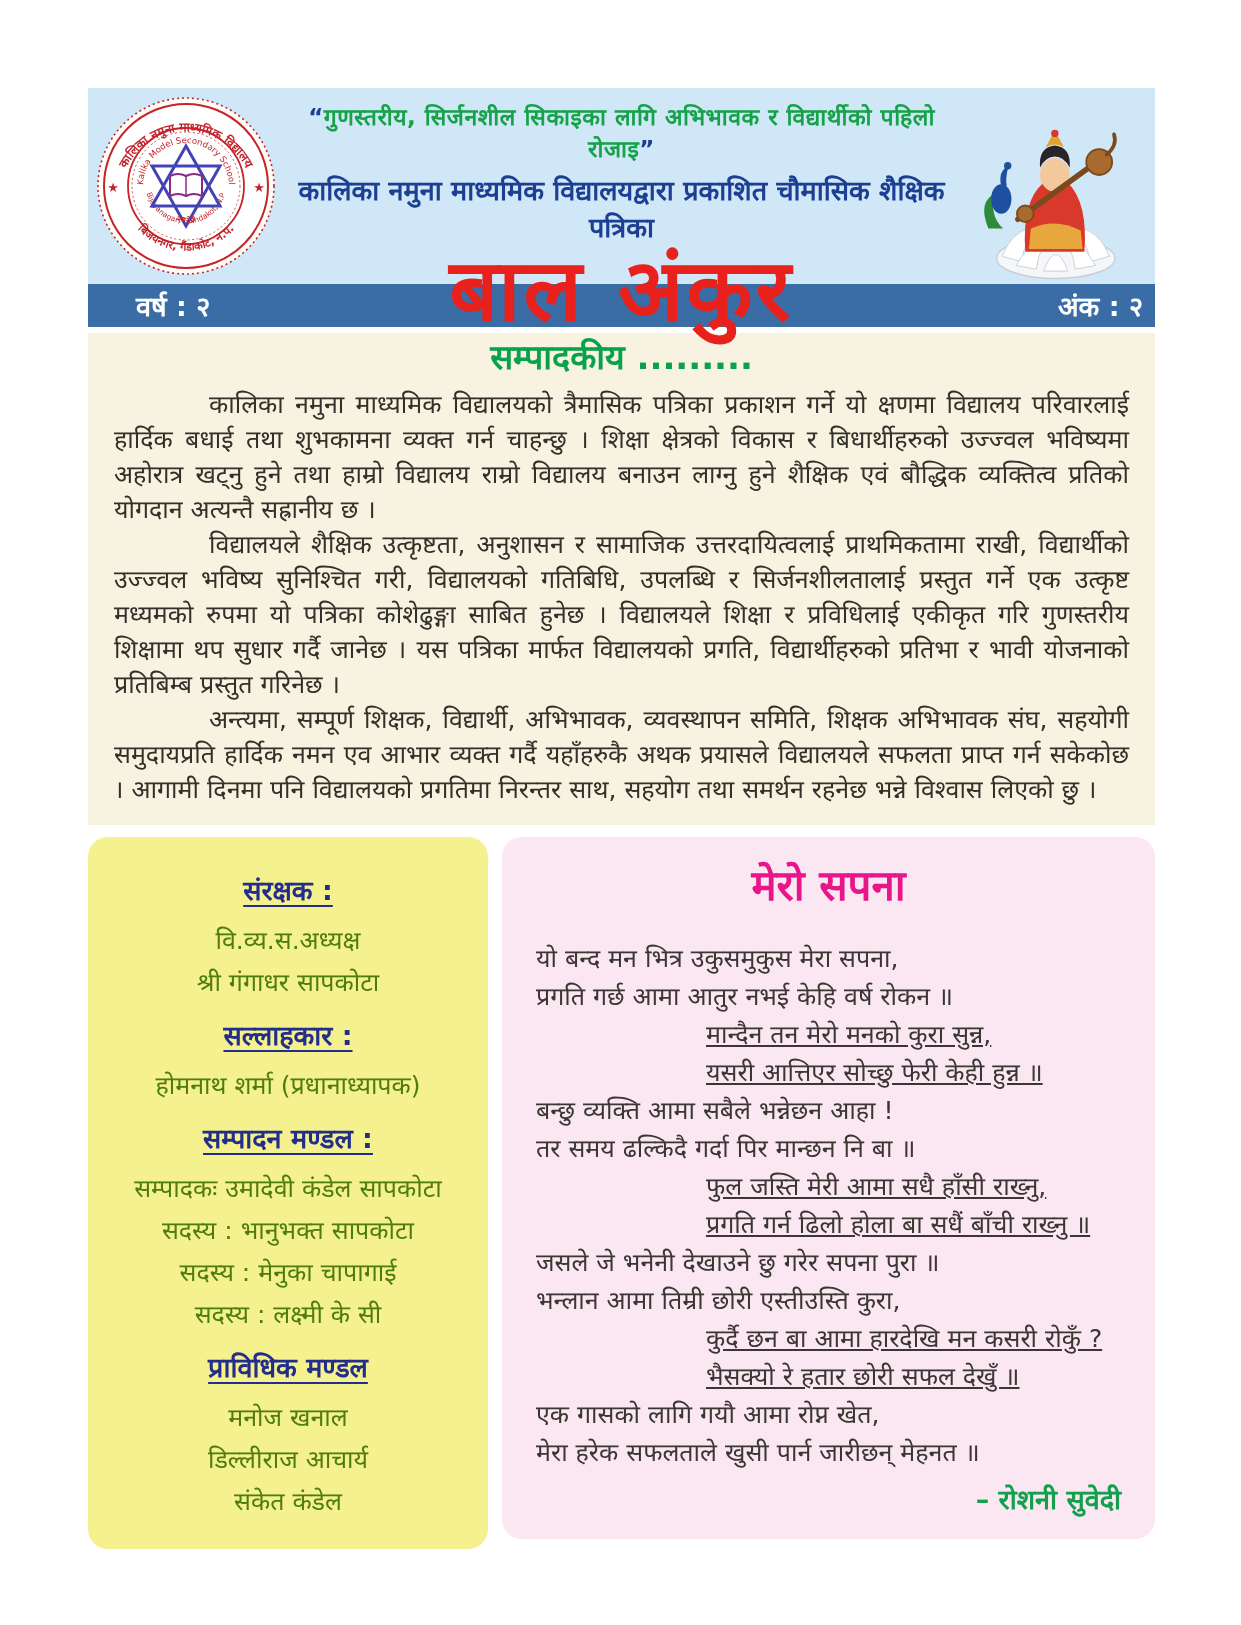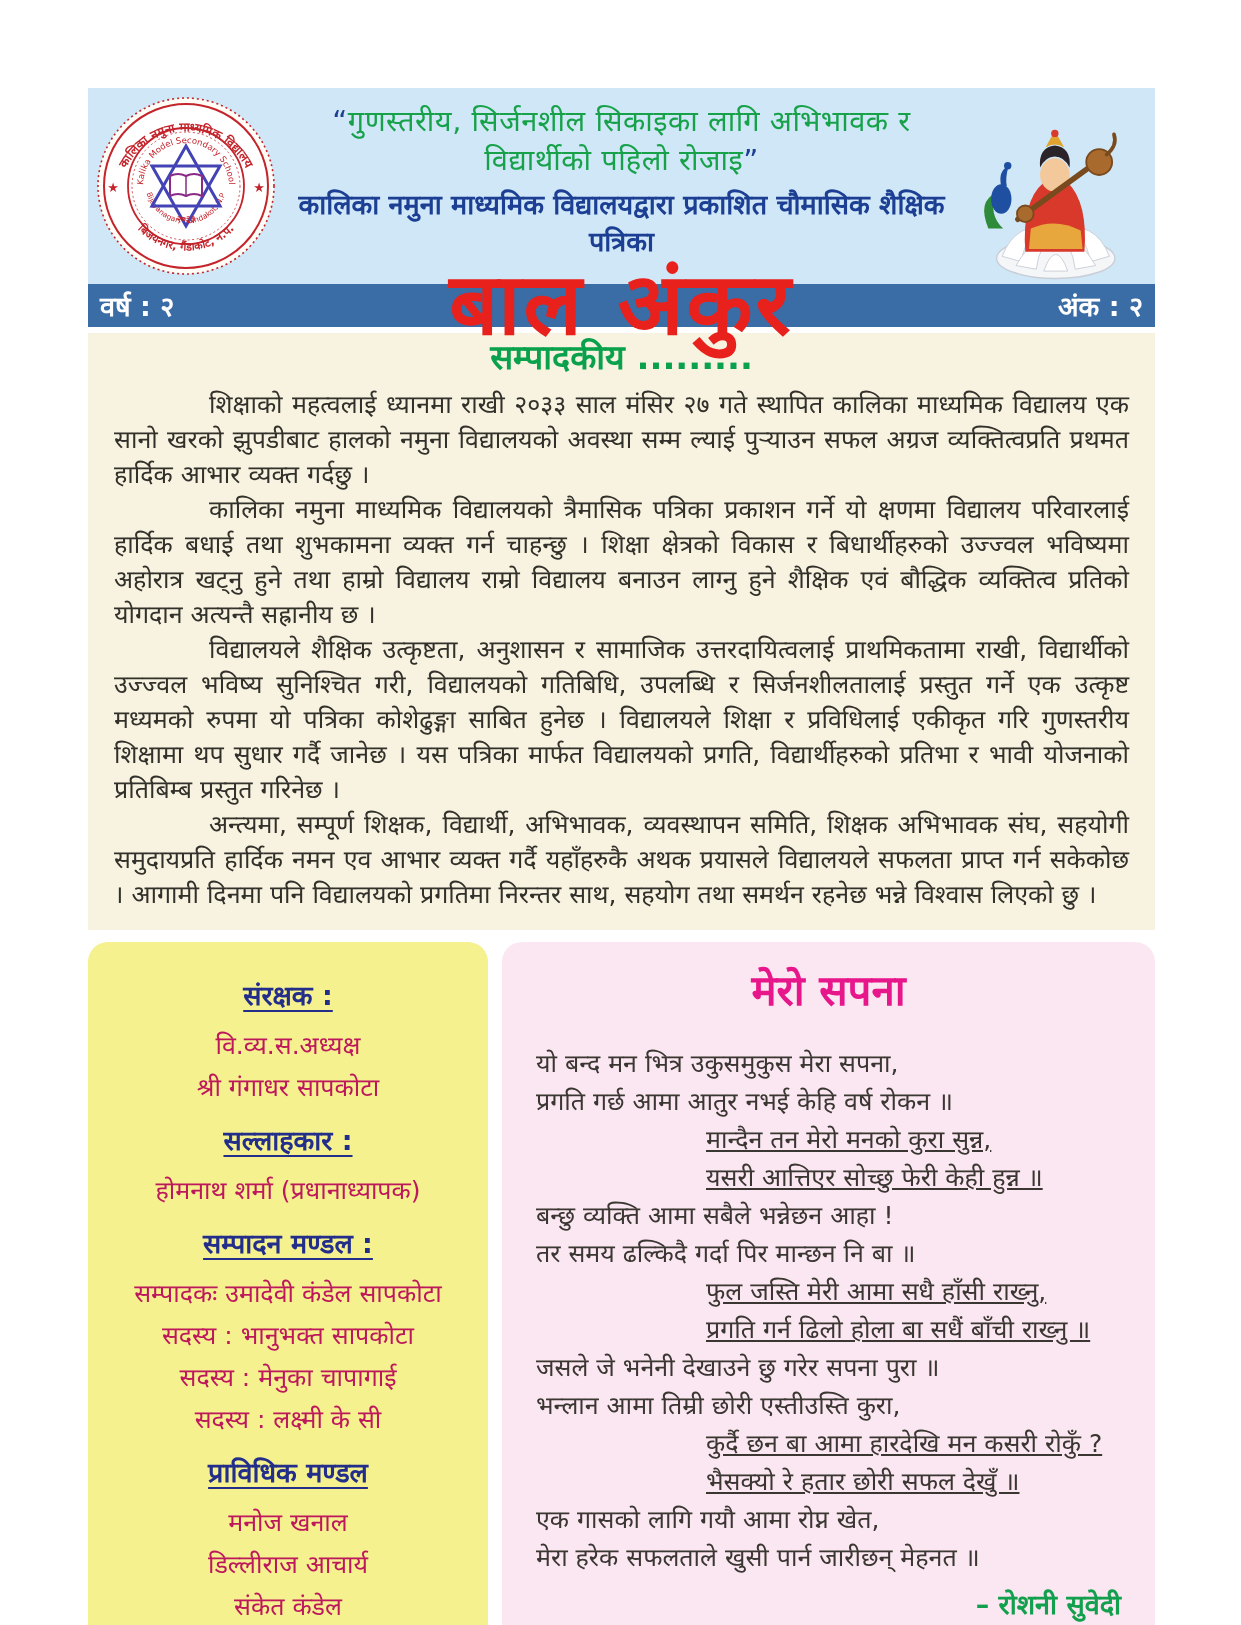--- a/index.html
+++ b/index.html
@@ -11,34 +11,34 @@
   }
   .content { position:absolute; left:88px; top:88px; width:1067px; }
 
   
   .header {
     position:relative; height:196px; background:#cfe7f7;
   }
   .logo-wrap { position:absolute; left:8px; top:8px; width:180px; height:180px; }
   .saraswati-wrap { position:absolute; right:4px; top:2px; width:196px; height:194px; }
   .header-center { margin:0 196px; text-align:center; padding-top:12px; }
-  .quote-line { font-size:29px; font-weight:normal; color:#17a24a; letter-spacing:0.5px; }
+  .quote-line { font-size:23px; font-weight:bold; color:#17a24a; letter-spacing:0.5px; }
   .quote-mark { color:#1c3f94; }
   .subtitle { font-size:27px; font-weight:bold; color:#1c3f94; margin-top:7px; }
   .main-title {
     font-size:86px; font-weight:bold; color:#e8211d; line-height:1.02;
     margin-top:2px; letter-spacing:3px;
   }
 
   
   .issue-bar {
     height:43px; background:#3a6ca5; color:#ffffff; font-weight:bold;
     display:flex; align-items:center; font-size:27px; padding:0 12px;
   }
-  .issue-bar .cell { flex:1; }
+  .issue-bar .cell { flex:1;margin-left:36px; }
   .issue-bar .c-left { text-align:left; }
   .issue-bar .c-mid { text-align:right; }
   .issue-bar .c-right { flex:1.5; text-align:right; }
 
   
   .editorial {
     margin-top:6px; background:#f8f3e0; padding:0 26px 18px 26px;
   }
   .editorial-title {
     text-align:center; color:#0aa14c; font-weight:bold; font-size:34px;
@@ -52,21 +52,21 @@
   
   .bottom-row { display:flex; gap:14px; margin-top:12px; align-items:flex-start; }
   .masthead-box {
     width:400px; min-height:655px; background:#f5f18f; border-radius:20px;
     padding:24px 10px; text-align:center;
   }
   .mh-heading {
     display:inline-block; color:#232e8a; font-weight:bold; font-size:27px;
     text-decoration:underline; text-underline-offset:5px; margin:10px 0 6px 0;
   }
-  .mh-item { color:#be185d; font-size:25px; margin:8px 0; }
+  .mh-item { color:#4d7c0f; font-size:25px; margin:8px 0; }
 
   .poem-box {
     flex:1; min-height:655px; background:#fbe7f1; border-radius:20px;
     padding:18px 34px 22px 34px;
   }
   .poem-title {
     text-align:center; color:#e8168b; font-weight:bold; font-size:42px;
     margin-bottom:28px;
   }
   .poem-line { font-size:25px; line-height:38px; color:#3a3632; }
@@ -165,21 +165,20 @@
       </div>
     </div>
 
     <div class="issue-bar">
       <span class="cell c-left">वर्ष : २</span>
       <span class="cell c-mid">अंक : २</span>
     </div>
 
     <div class="editorial">
       <div class="editorial-title">सम्पादकीय .........</div>
-      <p>शिक्षाको महत्वलाई ध्यानमा राखी २०३३ साल मंसिर २७ गते स्थापित कालिका माध्यमिक विद्यालय एक सानो खरको झुपडीबाट हालको नमुना विद्यालयको अवस्था सम्म ल्याई पुऱ्याउन सफल अग्रज व्यक्तित्वप्रति प्रथमत हार्दिक आभार व्यक्त गर्दछु ।</p>
       <p>कालिका नमुना माध्यमिक विद्यालयको त्रैमासिक पत्रिका प्रकाशन गर्ने यो क्षणमा विद्यालय परिवारलाई हार्दिक बधाई तथा शुभकामना व्यक्त गर्न चाहन्छु । शिक्षा क्षेत्रको विकास र बिधार्थीहरुको उज्ज्वल भविष्यमा अहोरात्र खट्नु हुने तथा हाम्रो विद्यालय राम्रो विद्यालय बनाउन लाग्नु हुने शैक्षिक एवं बौद्धिक व्यक्तित्व प्रतिको योगदान अत्यन्तै सह्रानीय छ ।</p>
       <p>विद्यालयले शैक्षिक उत्कृष्टता, अनुशासन र सामाजिक उत्तरदायित्वलाई प्राथमिकतामा राखी, विद्यार्थीको उज्ज्वल भविष्य सुनिश्चित गरी, विद्यालयको गतिबिधि, उपलब्धि र सिर्जनशीलतालाई प्रस्तुत गर्ने एक उत्कृष्ट मध्यमको रुपमा यो पत्रिका कोशेढुङ्गा साबित हुनेछ । विद्यालयले शिक्षा र प्रविधिलाई एकीकृत गरि गुणस्तरीय शिक्षामा थप सुधार गर्दै जानेछ । यस पत्रिका मार्फत विद्यालयको प्रगति, विद्यार्थीहरुको प्रतिभा र भावी योजनाको प्रतिबिम्ब प्रस्तुत गरिनेछ ।</p>
       <p>अन्त्यमा, सम्पूर्ण शिक्षक, विद्यार्थी, अभिभावक, व्यवस्थापन समिति, शिक्षक अभिभावक संघ, सहयोगी समुदायप्रति हार्दिक नमन एव आभार व्यक्त गर्दै यहाँहरुकै अथक प्रयासले विद्यालयले सफलता प्राप्त गर्न सकेकोछ । आगामी दिनमा पनि विद्यालयको प्रगतिमा निरन्तर साथ, सहयोग तथा समर्थन रहनेछ भन्ने विश्वास लिएको छु ।</p>
     </div>
 
     <div class="bottom-row">
 
       <div class="masthead-box">
         <div><span class="mh-heading">संरक्षक :</span></div>
         <div class="mh-item">वि.व्य.स.अध्यक्ष</div>

